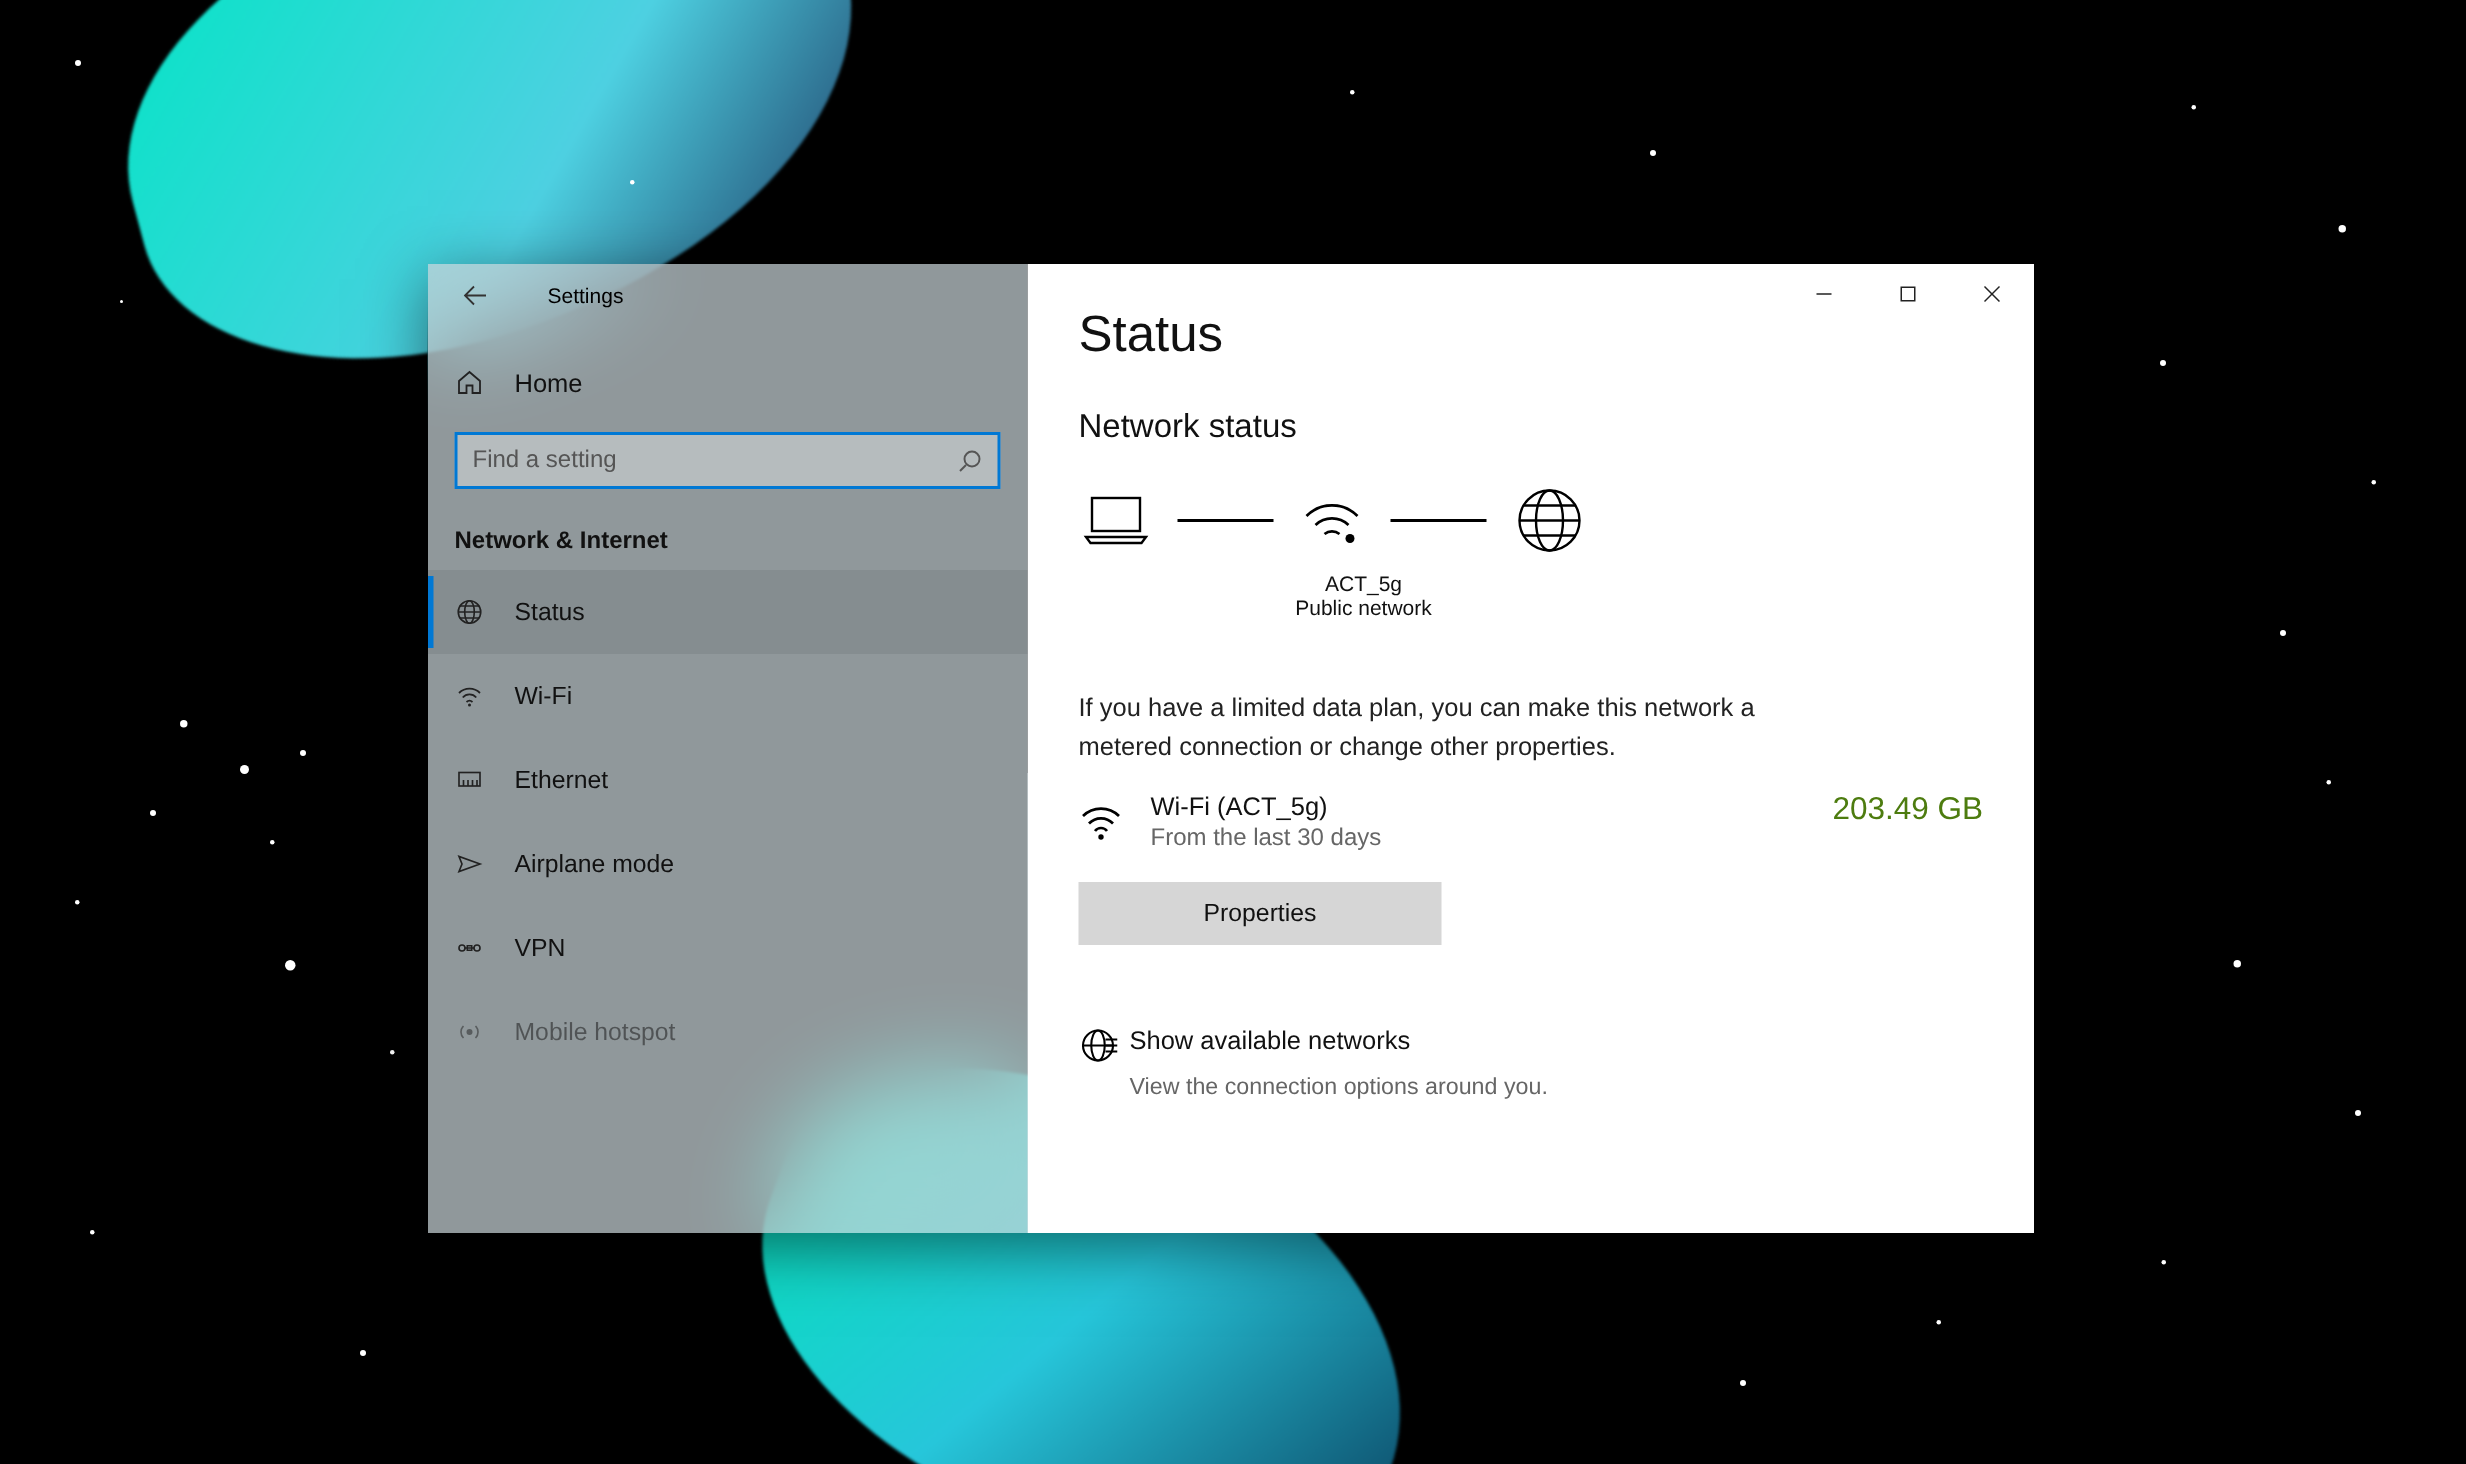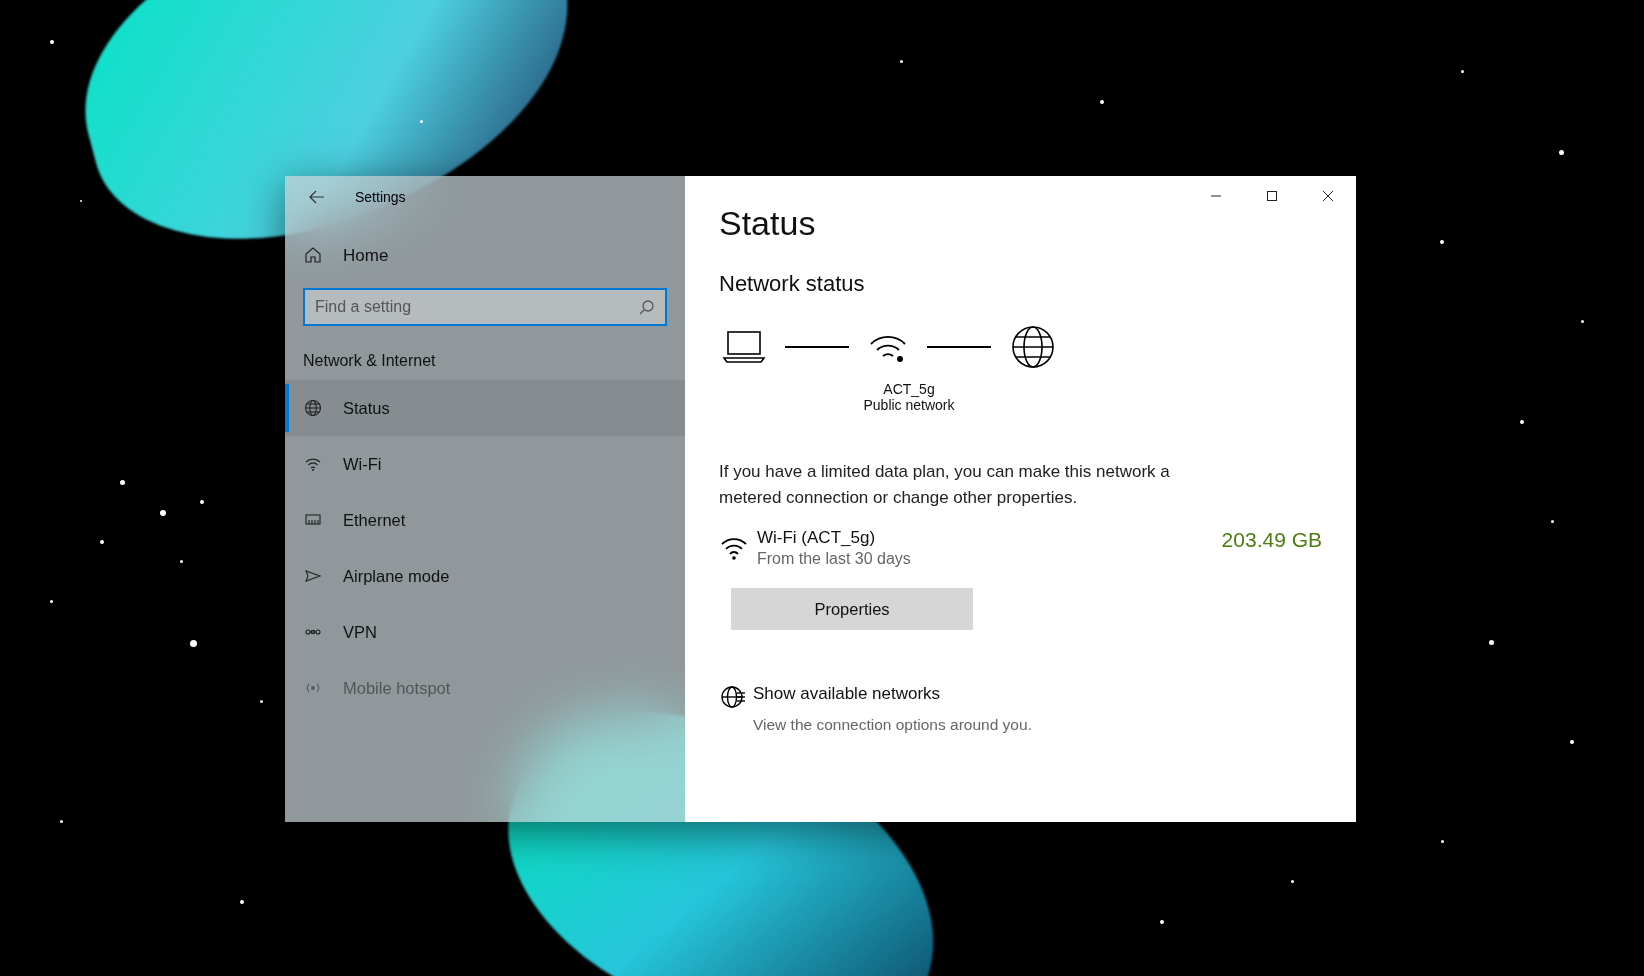--- a/index.html
+++ b/index.html
@@ -5,54 +5,54 @@
 *{box-sizing:border-box;margin:0;padding:0;font-family:"Segoe UI",Arial,sans-serif}
 body{width:1644px;height:976px;overflow:hidden;background:#000;position:relative}
 .desktop-bg{position:absolute;inset:0;background:#000;overflow:hidden}
 .blob1{position:absolute;width:500px;height:300px;background:linear-gradient(135deg,#00e5c4 0%,#4dd0e1 60%,#1a2e5a 100%);border-radius:50% 30% 60% 40%;top:-80px;left:80px;transform:rotate(-15deg);filter:blur(1px)}
 .blob2{position:absolute;width:450px;height:280px;background:linear-gradient(120deg,#00e5b8 0%,#26c6da 50%,#0a3d5c 100%);border-radius:40% 60% 30% 50%;bottom:-40px;left:500px;transform:rotate(20deg);filter:blur(1px)}
 .star{position:absolute;background:#fff;border-radius:50%}
 .window{position:absolute;left:285px;top:176px;width:1071px;height:646px;display:flex;box-shadow:0 10px 40px rgba(0,0,0,.5);overflow:hidden}
 .sidebar{width:400px;background:rgba(200,210,215,0.72);backdrop-filter:blur(30px);-webkit-backdrop-filter:blur(30px);display:flex;flex-direction:column;position:relative}
 .titlebar-left{height:42px;display:flex;align-items:center;padding-left:12px}
 .back-btn{width:40px;height:42px;display:flex;align-items:center;justify-content:center;cursor:default}
-.title-text{font-size:14px;color:#000;margin-left:18px}
+.title-text{font-size:14px;color:#000;margin-left:28px}
 .home-row{display:flex;align-items:flex-start;padding:10px 0 10px 18px;margin-top:18px;cursor:default}
 .home-row .icon{width:20px;display:flex;justify-content:center}
 .home-row .lbl{margin-left:20px;font-size:17px;color:#111}
 .search-wrap{padding:12px 18px 8px 18px}
 .search-box{height:38px;border:2px solid #0078d4;background:rgba(255,255,255,0.35);display:flex;align-items:center;padding:0 10px}
 .search-box input{flex:1;border:0;background:transparent;font-size:16px;outline:0;color:#222}
 .search-box input::placeholder{color:#555}
 .search-icon{color:#555;transform:scaleX(-1)}
-.category{padding:18px 18px 10px 18px;font-size:16px;font-weight:400;color:#111}
+.category{padding:18px 18px 10px 18px;font-size:16px;font-weight:700;color:#111}
 .nav-list{display:flex;flex-direction:column}
 .nav-item{display:flex;align-items:center;height:56px;padding-left:18px;cursor:default;position:relative}
 .nav-item.active{background:rgba(0,0,0,0.07)}
 .nav-item.active::before{content:"";position:absolute;left:0;top:4px;bottom:4px;width:4px;background:#0078d4}
 .nav-item .icon{width:20px;display:flex;justify-content:center;color:#222}
 .nav-item .lbl{margin-left:20px;font-size:16.5px;color:#111}
 .content{flex:1;background:#fff;display:flex;flex-direction:column;position:relative}
 .titlebar-right{height:42px;position:absolute;right:0;top:0;display:flex}
 .win-btn{width:56px;height:40px;display:flex;align-items:center;justify-content:center;color:#222;cursor:default}
 .content-inner{padding:28px 34px 0 34px;overflow:hidden}
 .h1{font-size:34px;font-weight:400;color:#111;margin-bottom:28px}
 .h2{font-size:22px;font-weight:400;color:#111;margin-bottom:26px}
 .diagram{display:flex;align-items:center;gap:18px;margin-bottom:10px;margin-left:2px}
 .dline{height:2px;width:64px;background:#000}
 .diag-mid{display:flex;flex-direction:column;align-items:center}
 .diag-labels{text-align:center;font-size:14px;color:#111;margin-top:6px}
 .body-text{font-size:17px;color:#222;margin-top:46px;max-width:480px;line-height:1.5}
-.net-row{display:flex;align-items:flex-start;margin-top:18px;gap:8px}
+.net-row{display:flex;align-items:flex-start;margin-top:18px;gap:18px}
 .net-row .icon{margin-top:6px}
 .net-info{flex:1}
 .net-name{font-size:17px;color:#111}
 .net-sub{font-size:16px;color:#666;margin-top:2px}
 .net-usage{font-size:21px;color:#4d7c0f}
-.btn-row{display:flex;margin-top:20px;margin-left:12px}
+.btn-row{display:flex;margin-top:20px;margin-left:0}
 .gray-btn{width:242px;height:42px;background:#d6d6d6;border:0;font-size:16.5px;color:#111;cursor:default}
 .link-row{display:flex;align-items:flex-start;margin-top:54px;gap:8px}
 .link-title{font-size:17px;color:#111}
 .link-sub{font-size:15.5px;color:#666;margin-top:12px}
 svg{display:block}
 </style>
 </head>
 <body>
 
 <div class="desktop-bg">

